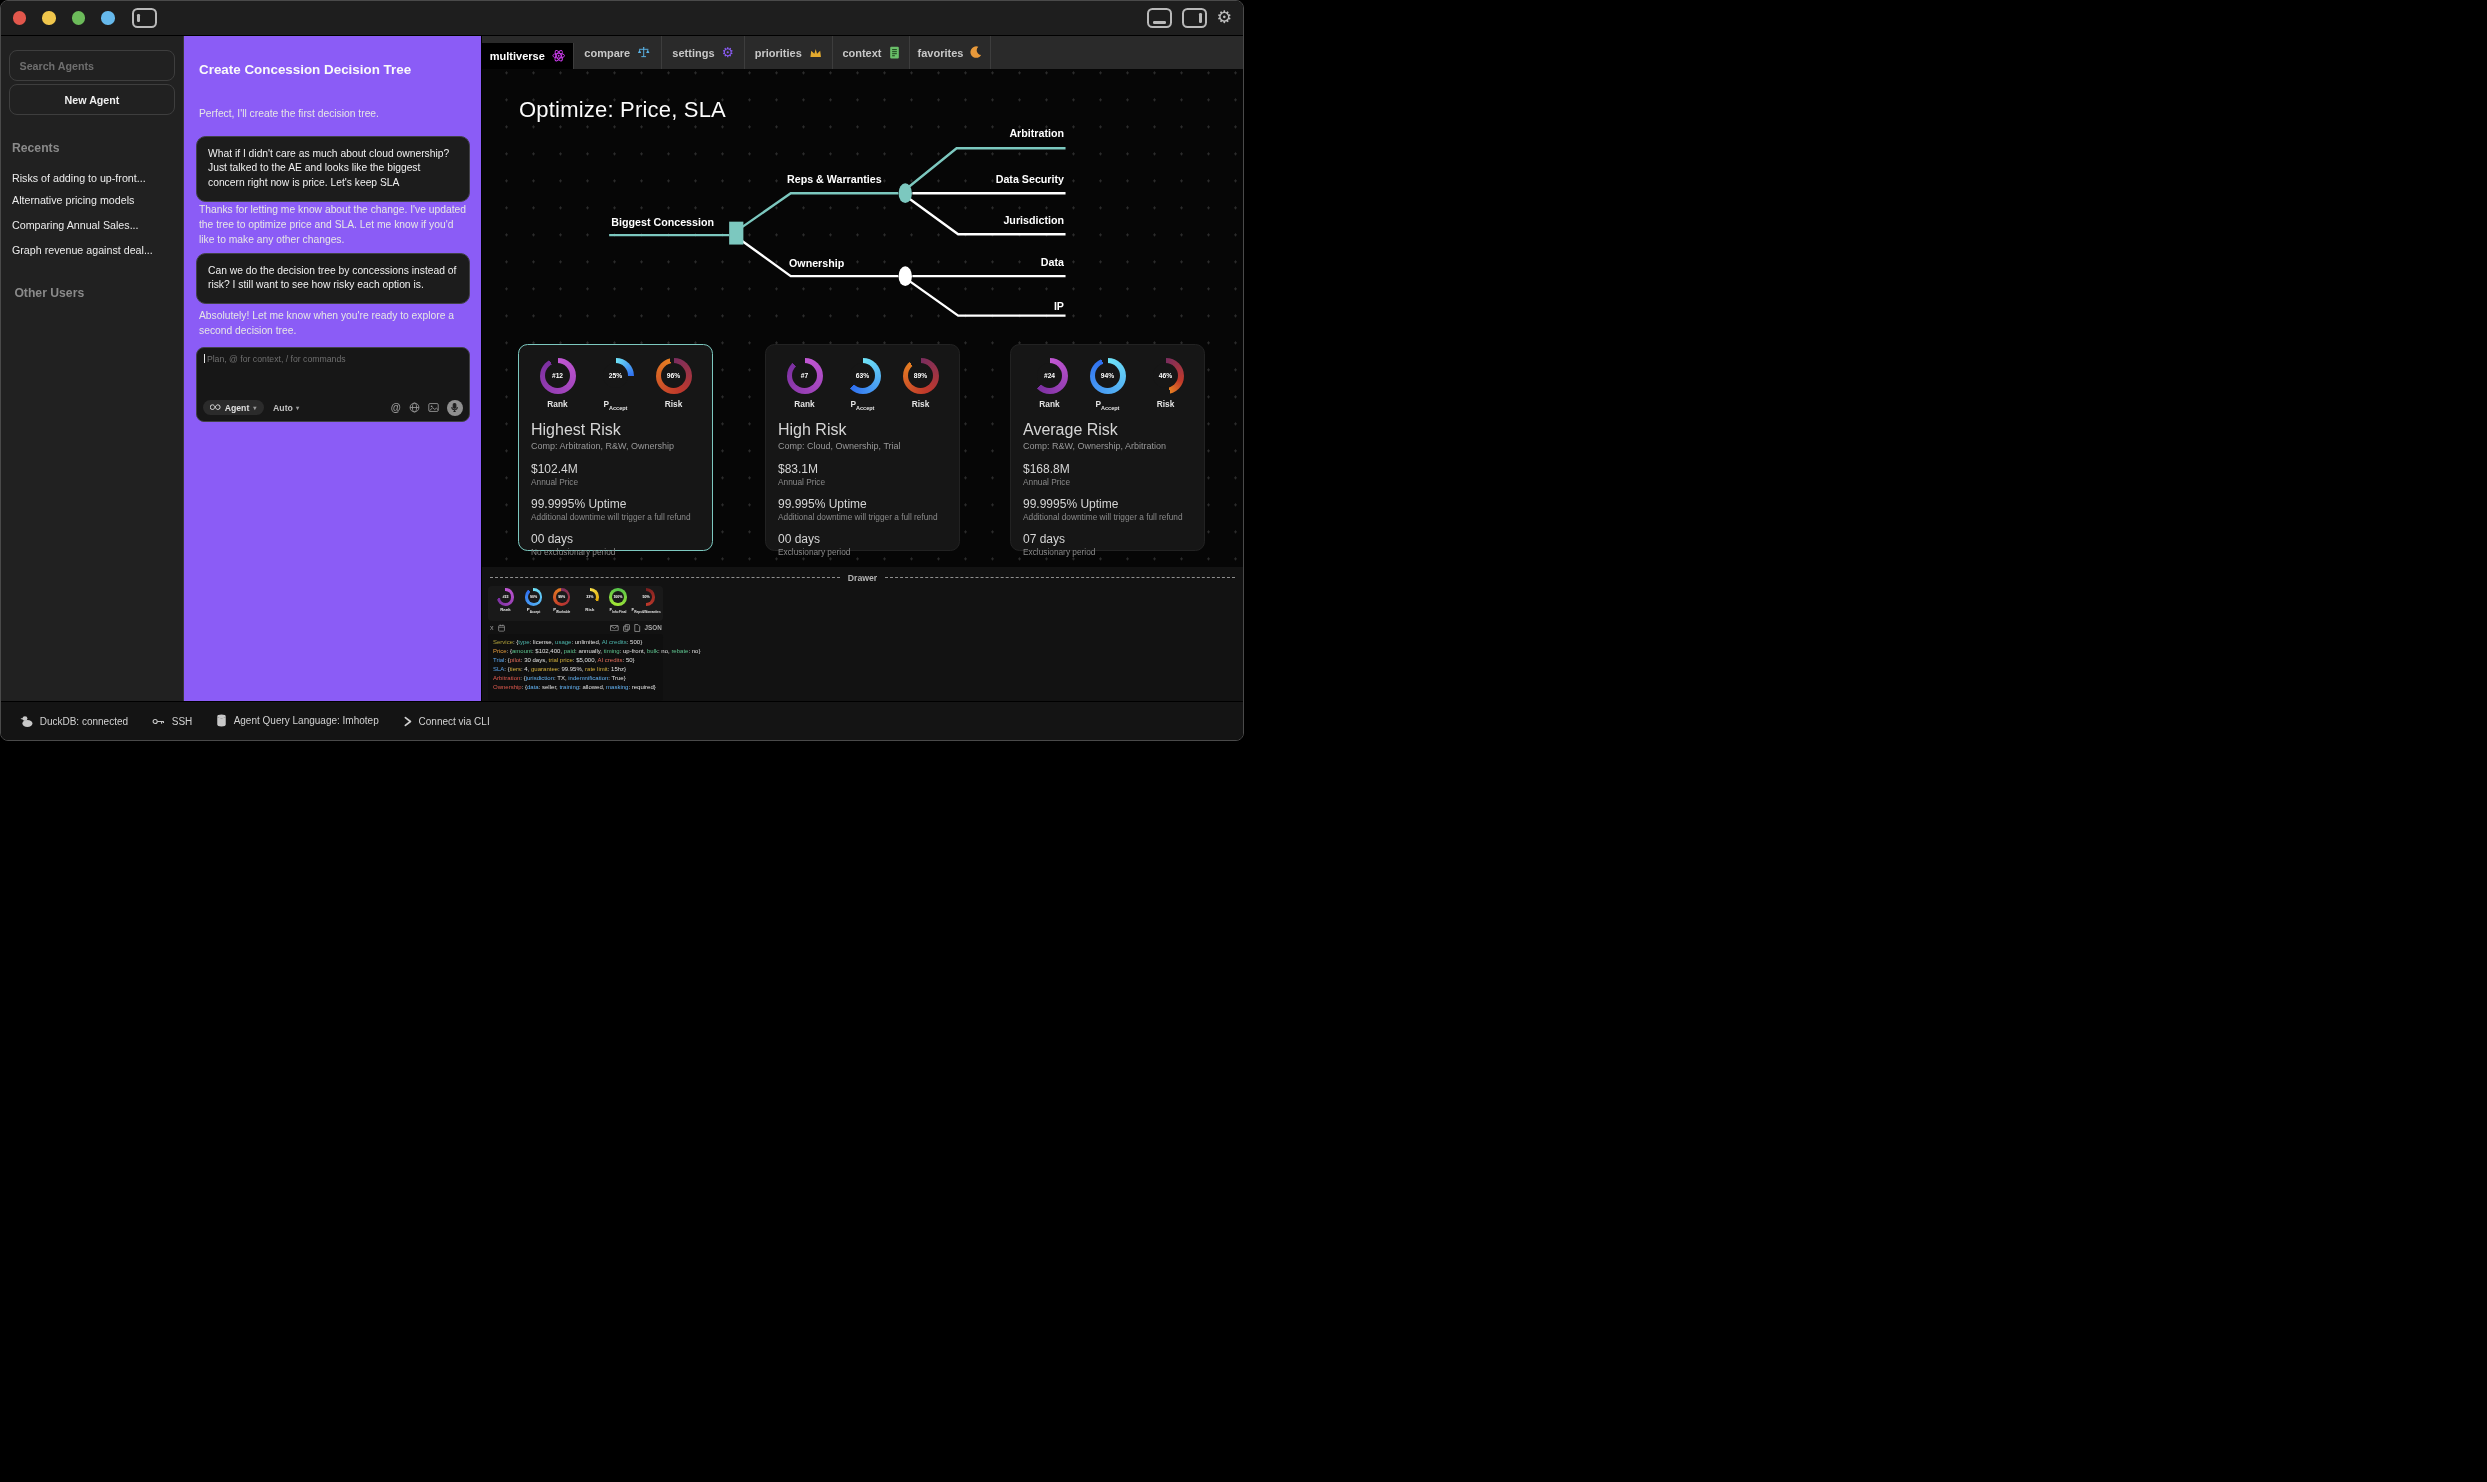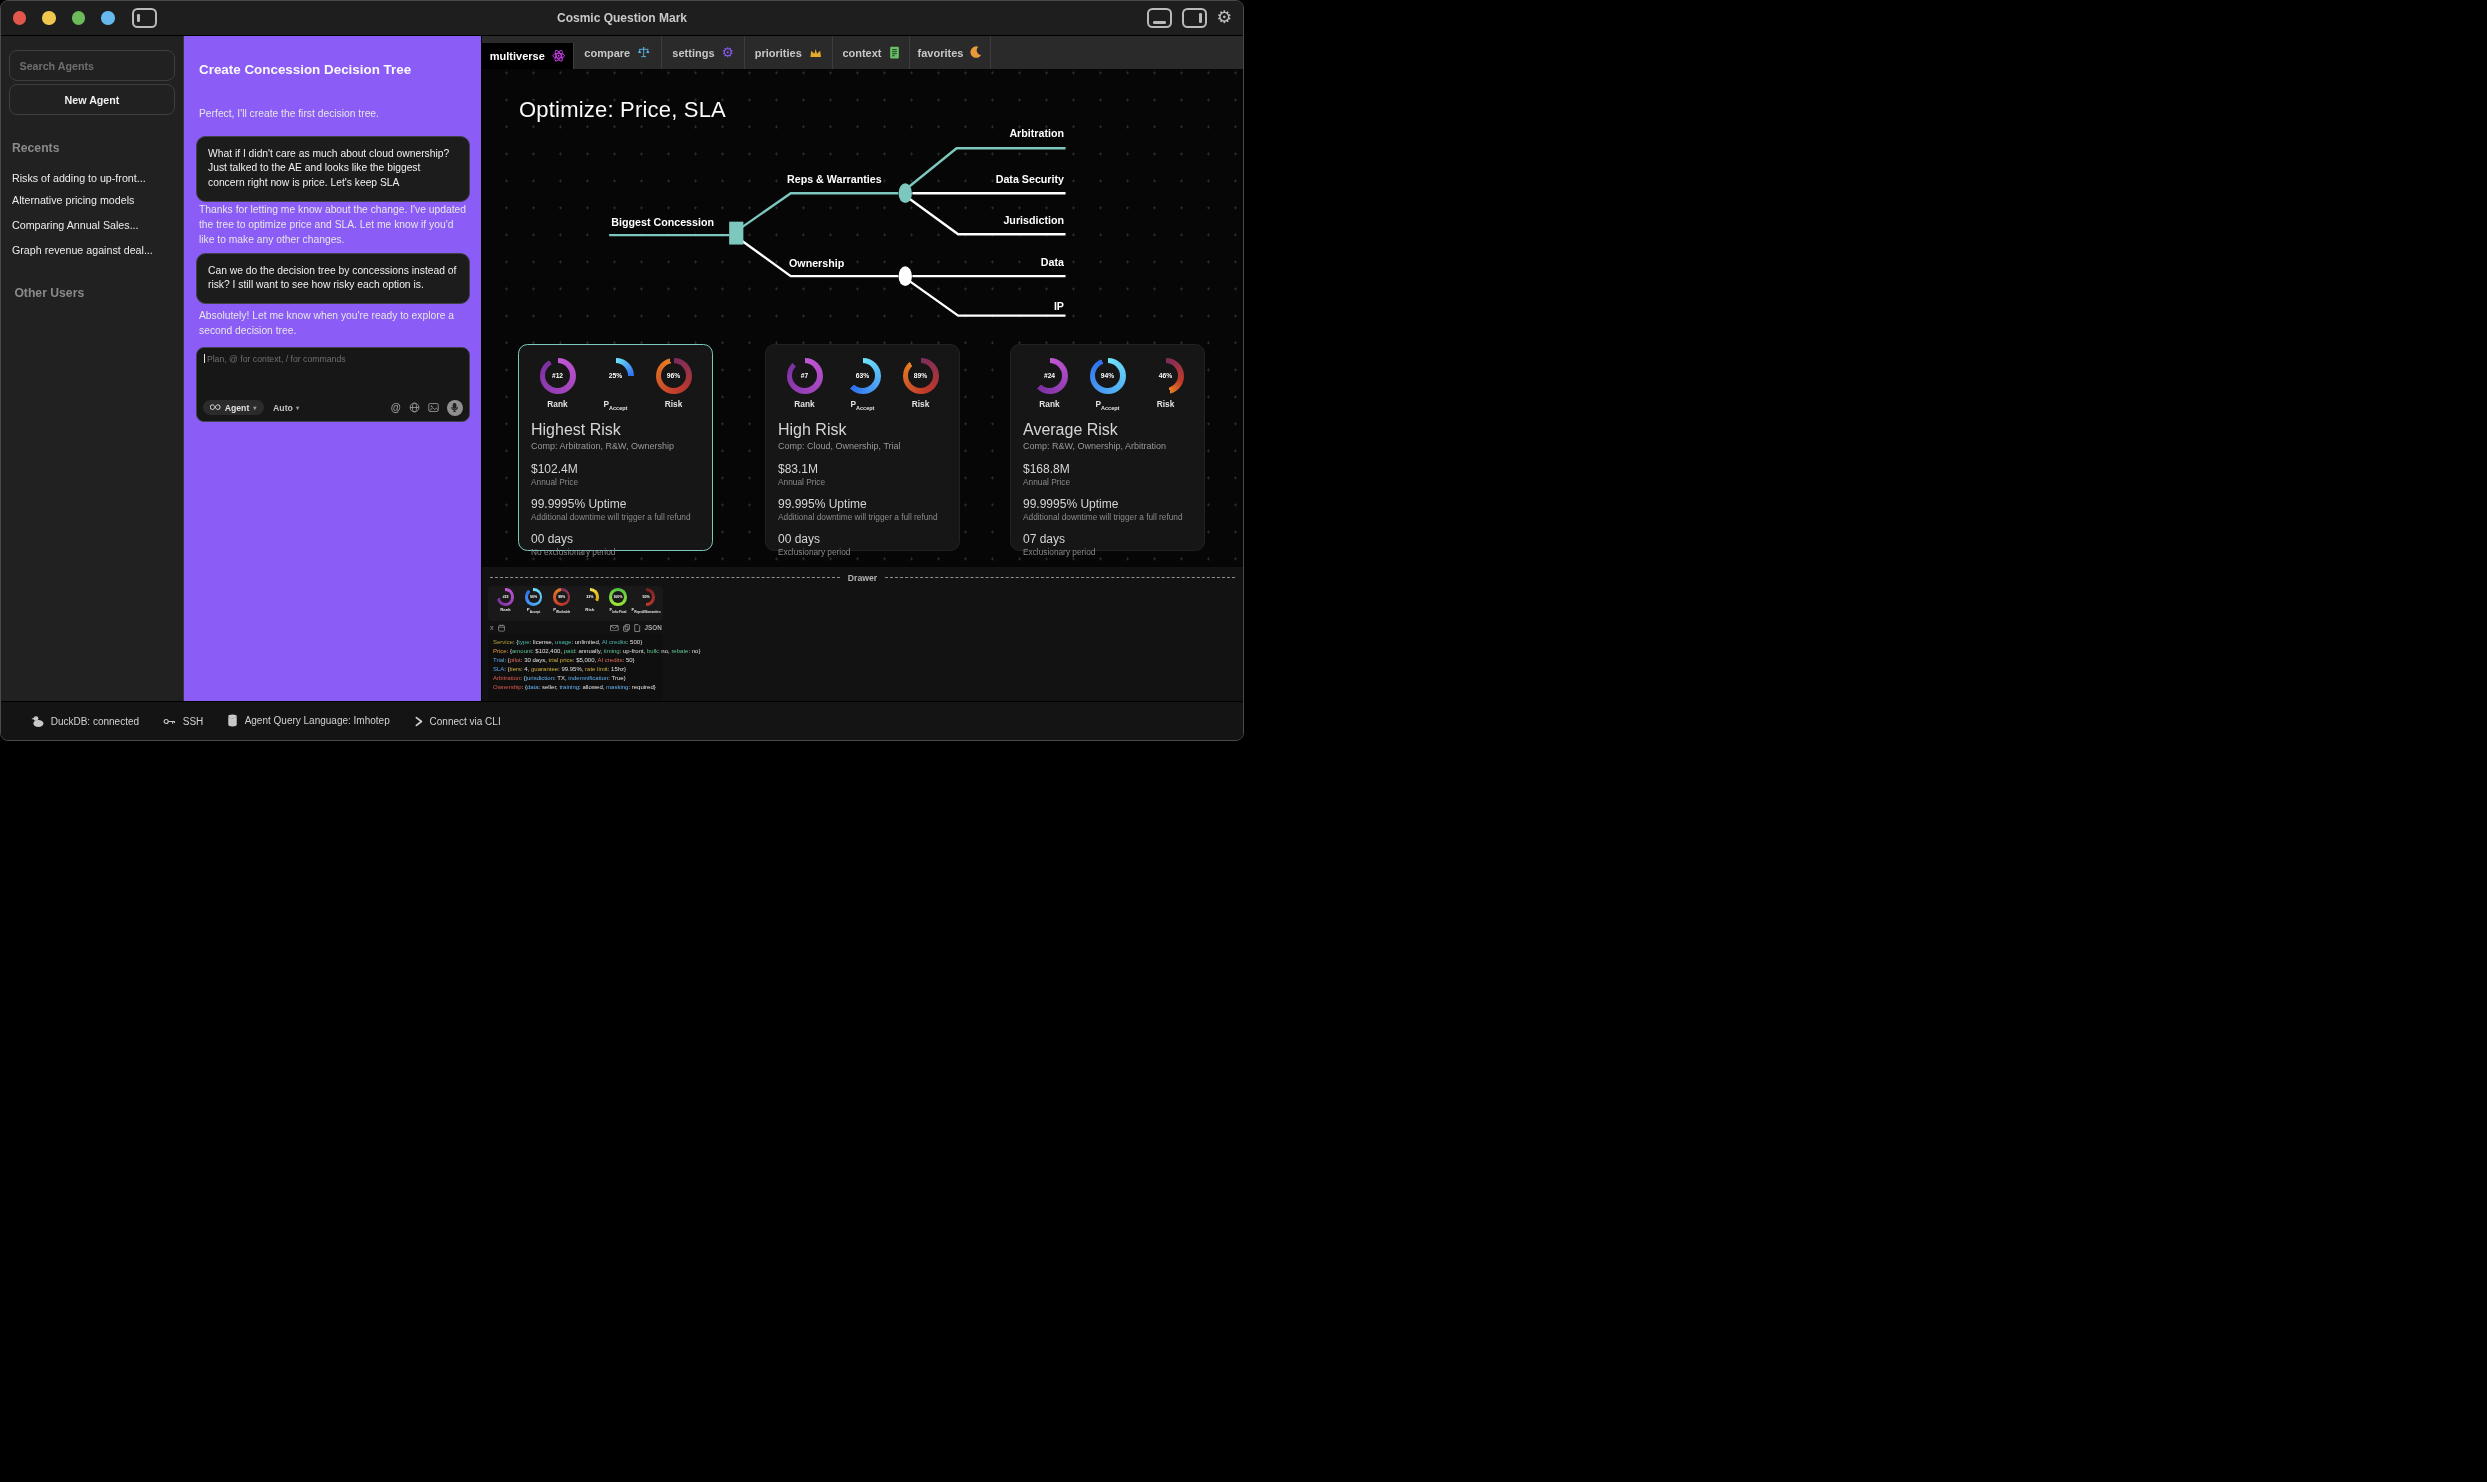--- a/index.html
+++ b/index.html
@@ -99,40 +99,39 @@
   .minicap sub{font-size:3.2px;}
   .minitoolbar{display:flex;align-items:center;height:13.4px;padding:0 1.6px;color:#9a9a9a;}
   .minitool-left{display:flex;align-items:center;gap:4.7px;font-size:7.1px;}
   .minitool-right{margin-left:auto;display:flex;align-items:center;gap:4px;font-size:6.3px;font-weight:bold;color:#ababab;}
   .codeblock{background:#0f0f0f;border-radius:3.2px;padding:4px 4.7px;height:67px;}
   .codeline{font-size:6px;line-height:9px;white-space:nowrap;font-weight:500;}
   .minifooter{display:flex;margin-top:2.4px;font-size:5.5px;color:#848484;}
   .minifooter .right{margin-left:auto;}
 
   
-  .statusbar{position:absolute;left:0;right:0;bottom:0;height:39px;background:#141414;border-top:0.8px solid #000;display:flex;align-items:center;gap:24px;padding-left:30px;}
+  .statusbar{position:absolute;left:0;right:0;bottom:0;height:39px;background:#141414;border-top:0.8px solid #000;display:flex;align-items:center;gap:24px;padding-left:19px;}
   .status-item{display:flex;align-items:center;gap:6.3px;font-size:10px;color:#d2d2d2;}
   svg{display:block;}
 </style>
 </head>
 <body>
 
 <div class="window">
 
   <div class="titlebar">
     <div class="traffic">
       <div class="light" style="background:#e2574c"></div>
       <div class="light" style="background:#f0c64c"></div>
       <div class="light" style="background:#6cbb5a"></div>
       <div class="light" style="background:#66b9ec"></div>
     </div>
     <div class="panel-icon tb-left-toggle">
         <div class="bar bar-left"></div>
       </div>
-    <div class="tb-title">Cosmic Question Mark</div>
     <div class="tb-right">
       <div class="panel-icon">
           <div class="bar bar-bottom"></div>
         </div>
       <div class="panel-icon">
           <div class="bar bar-right"></div>
         </div>
       <div class="gear-glyph">⚙</div>
     </div>
   </div>

